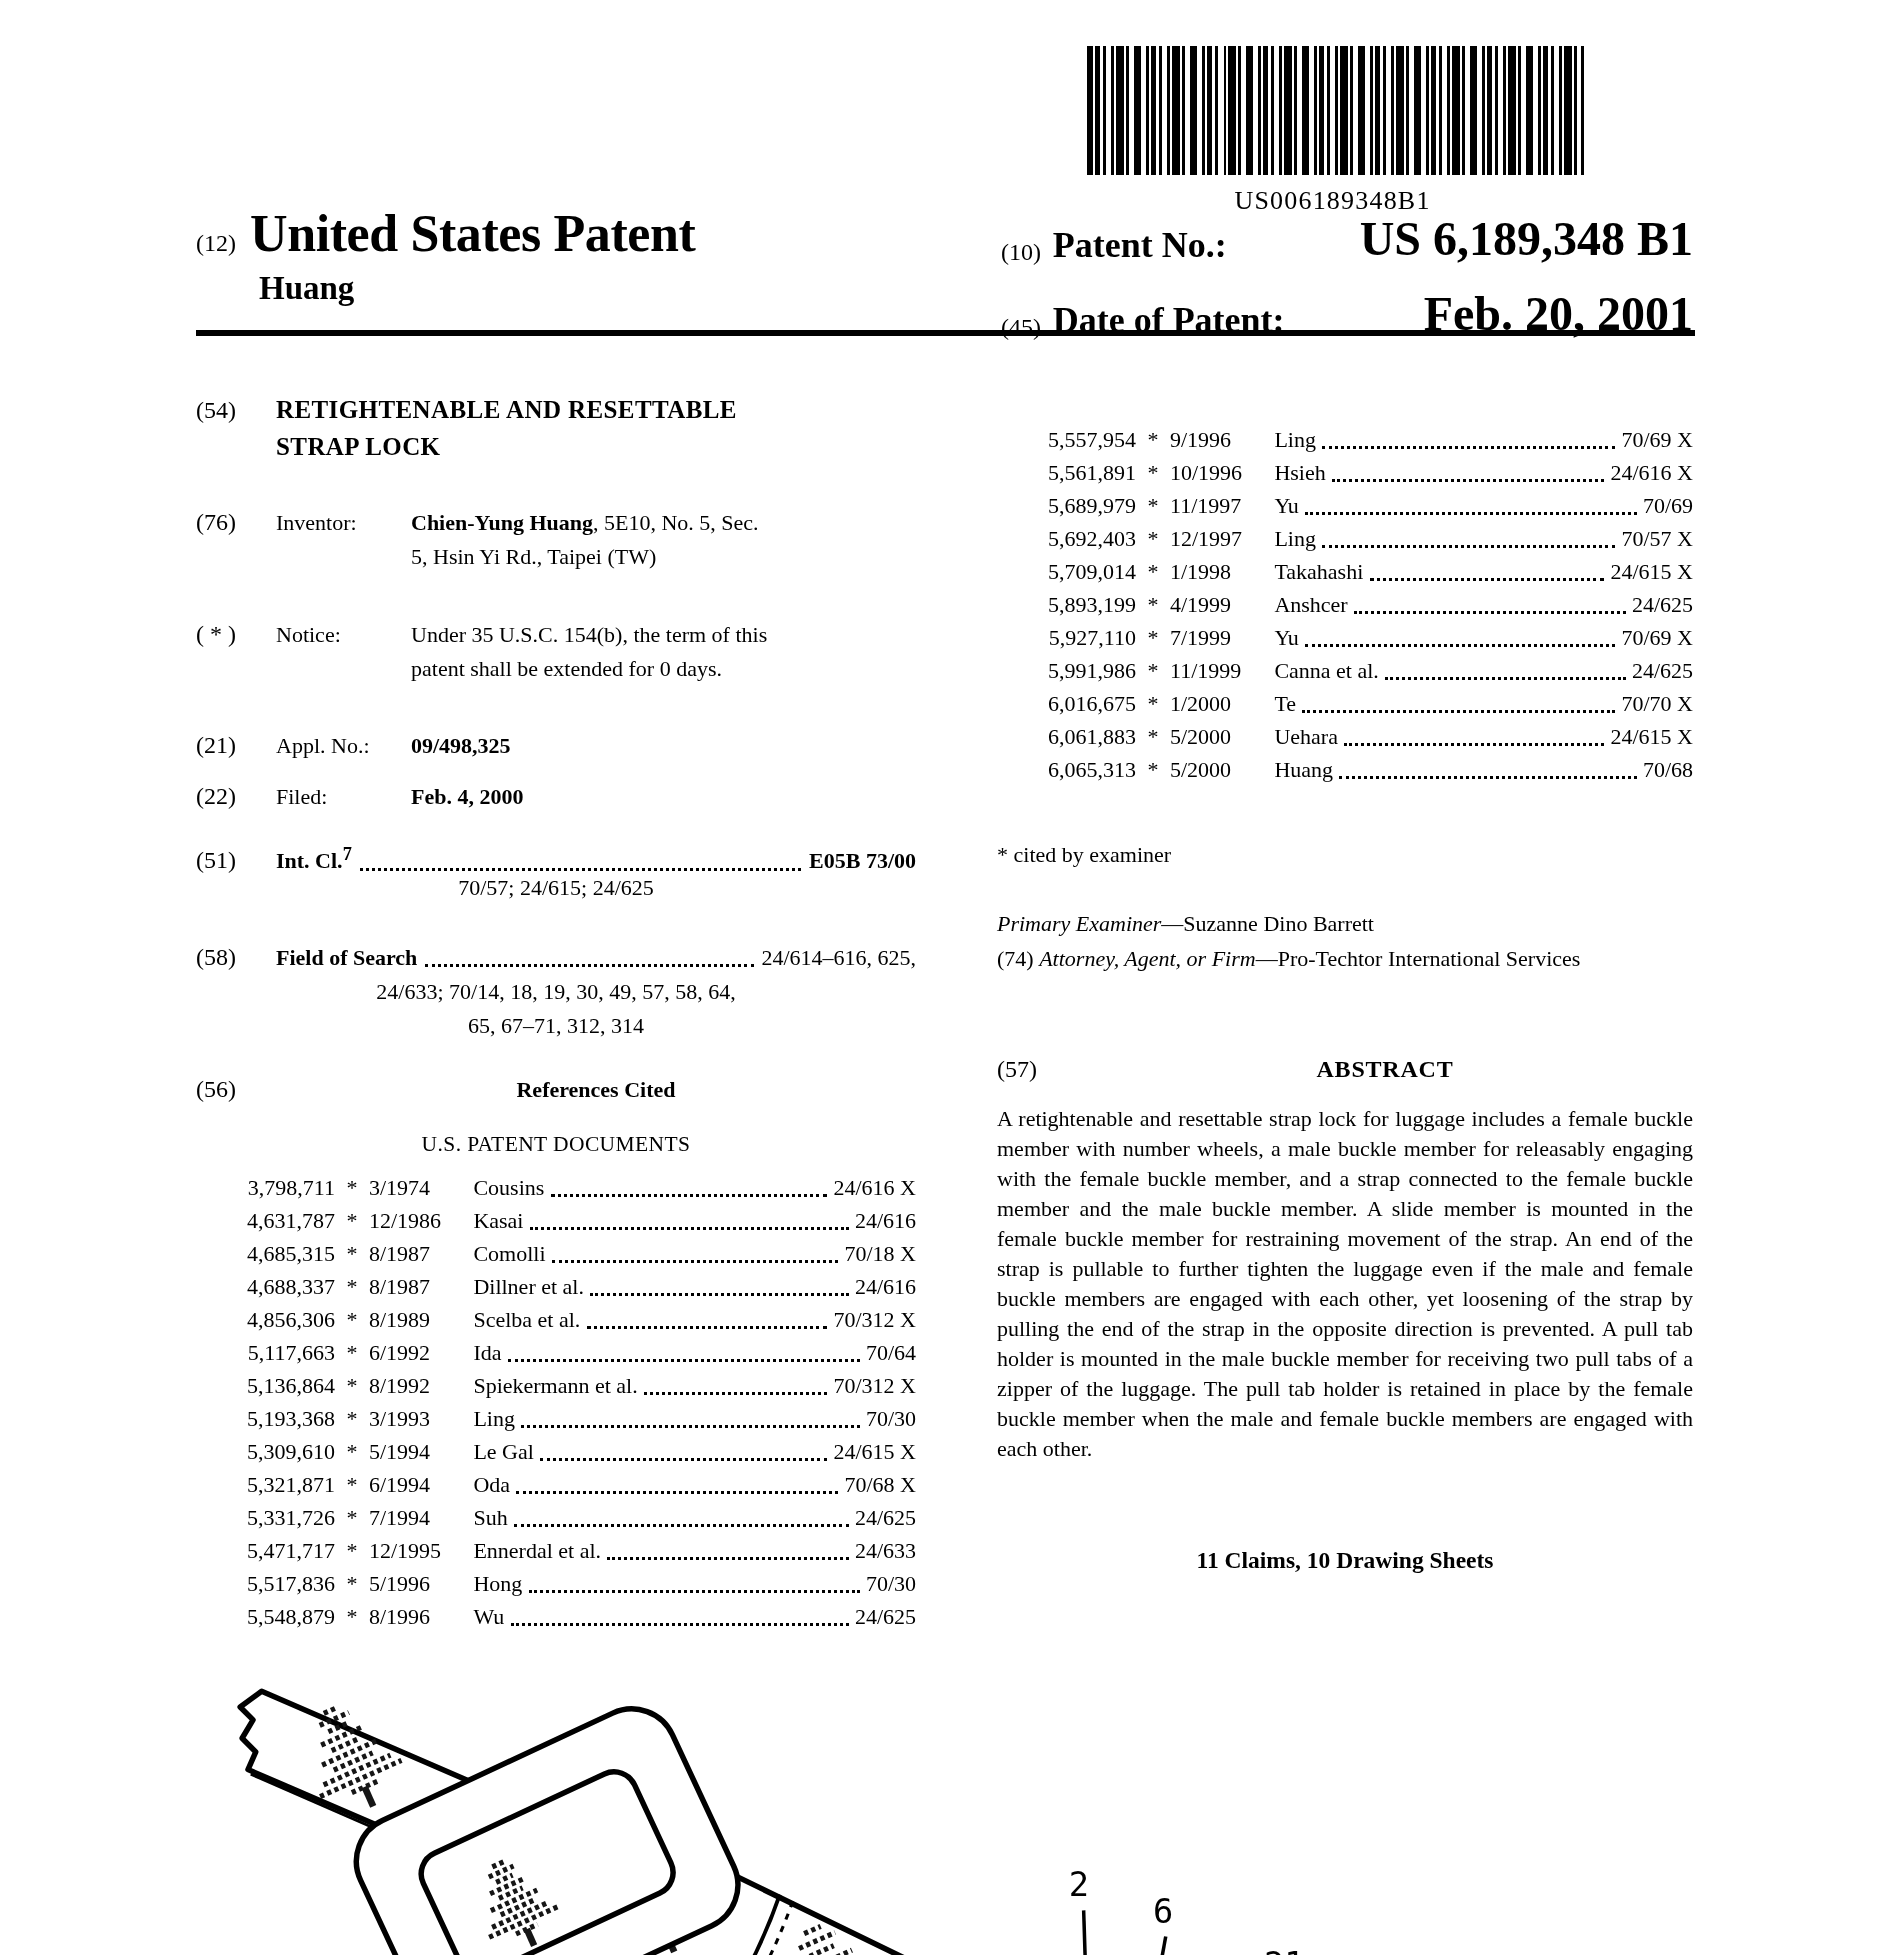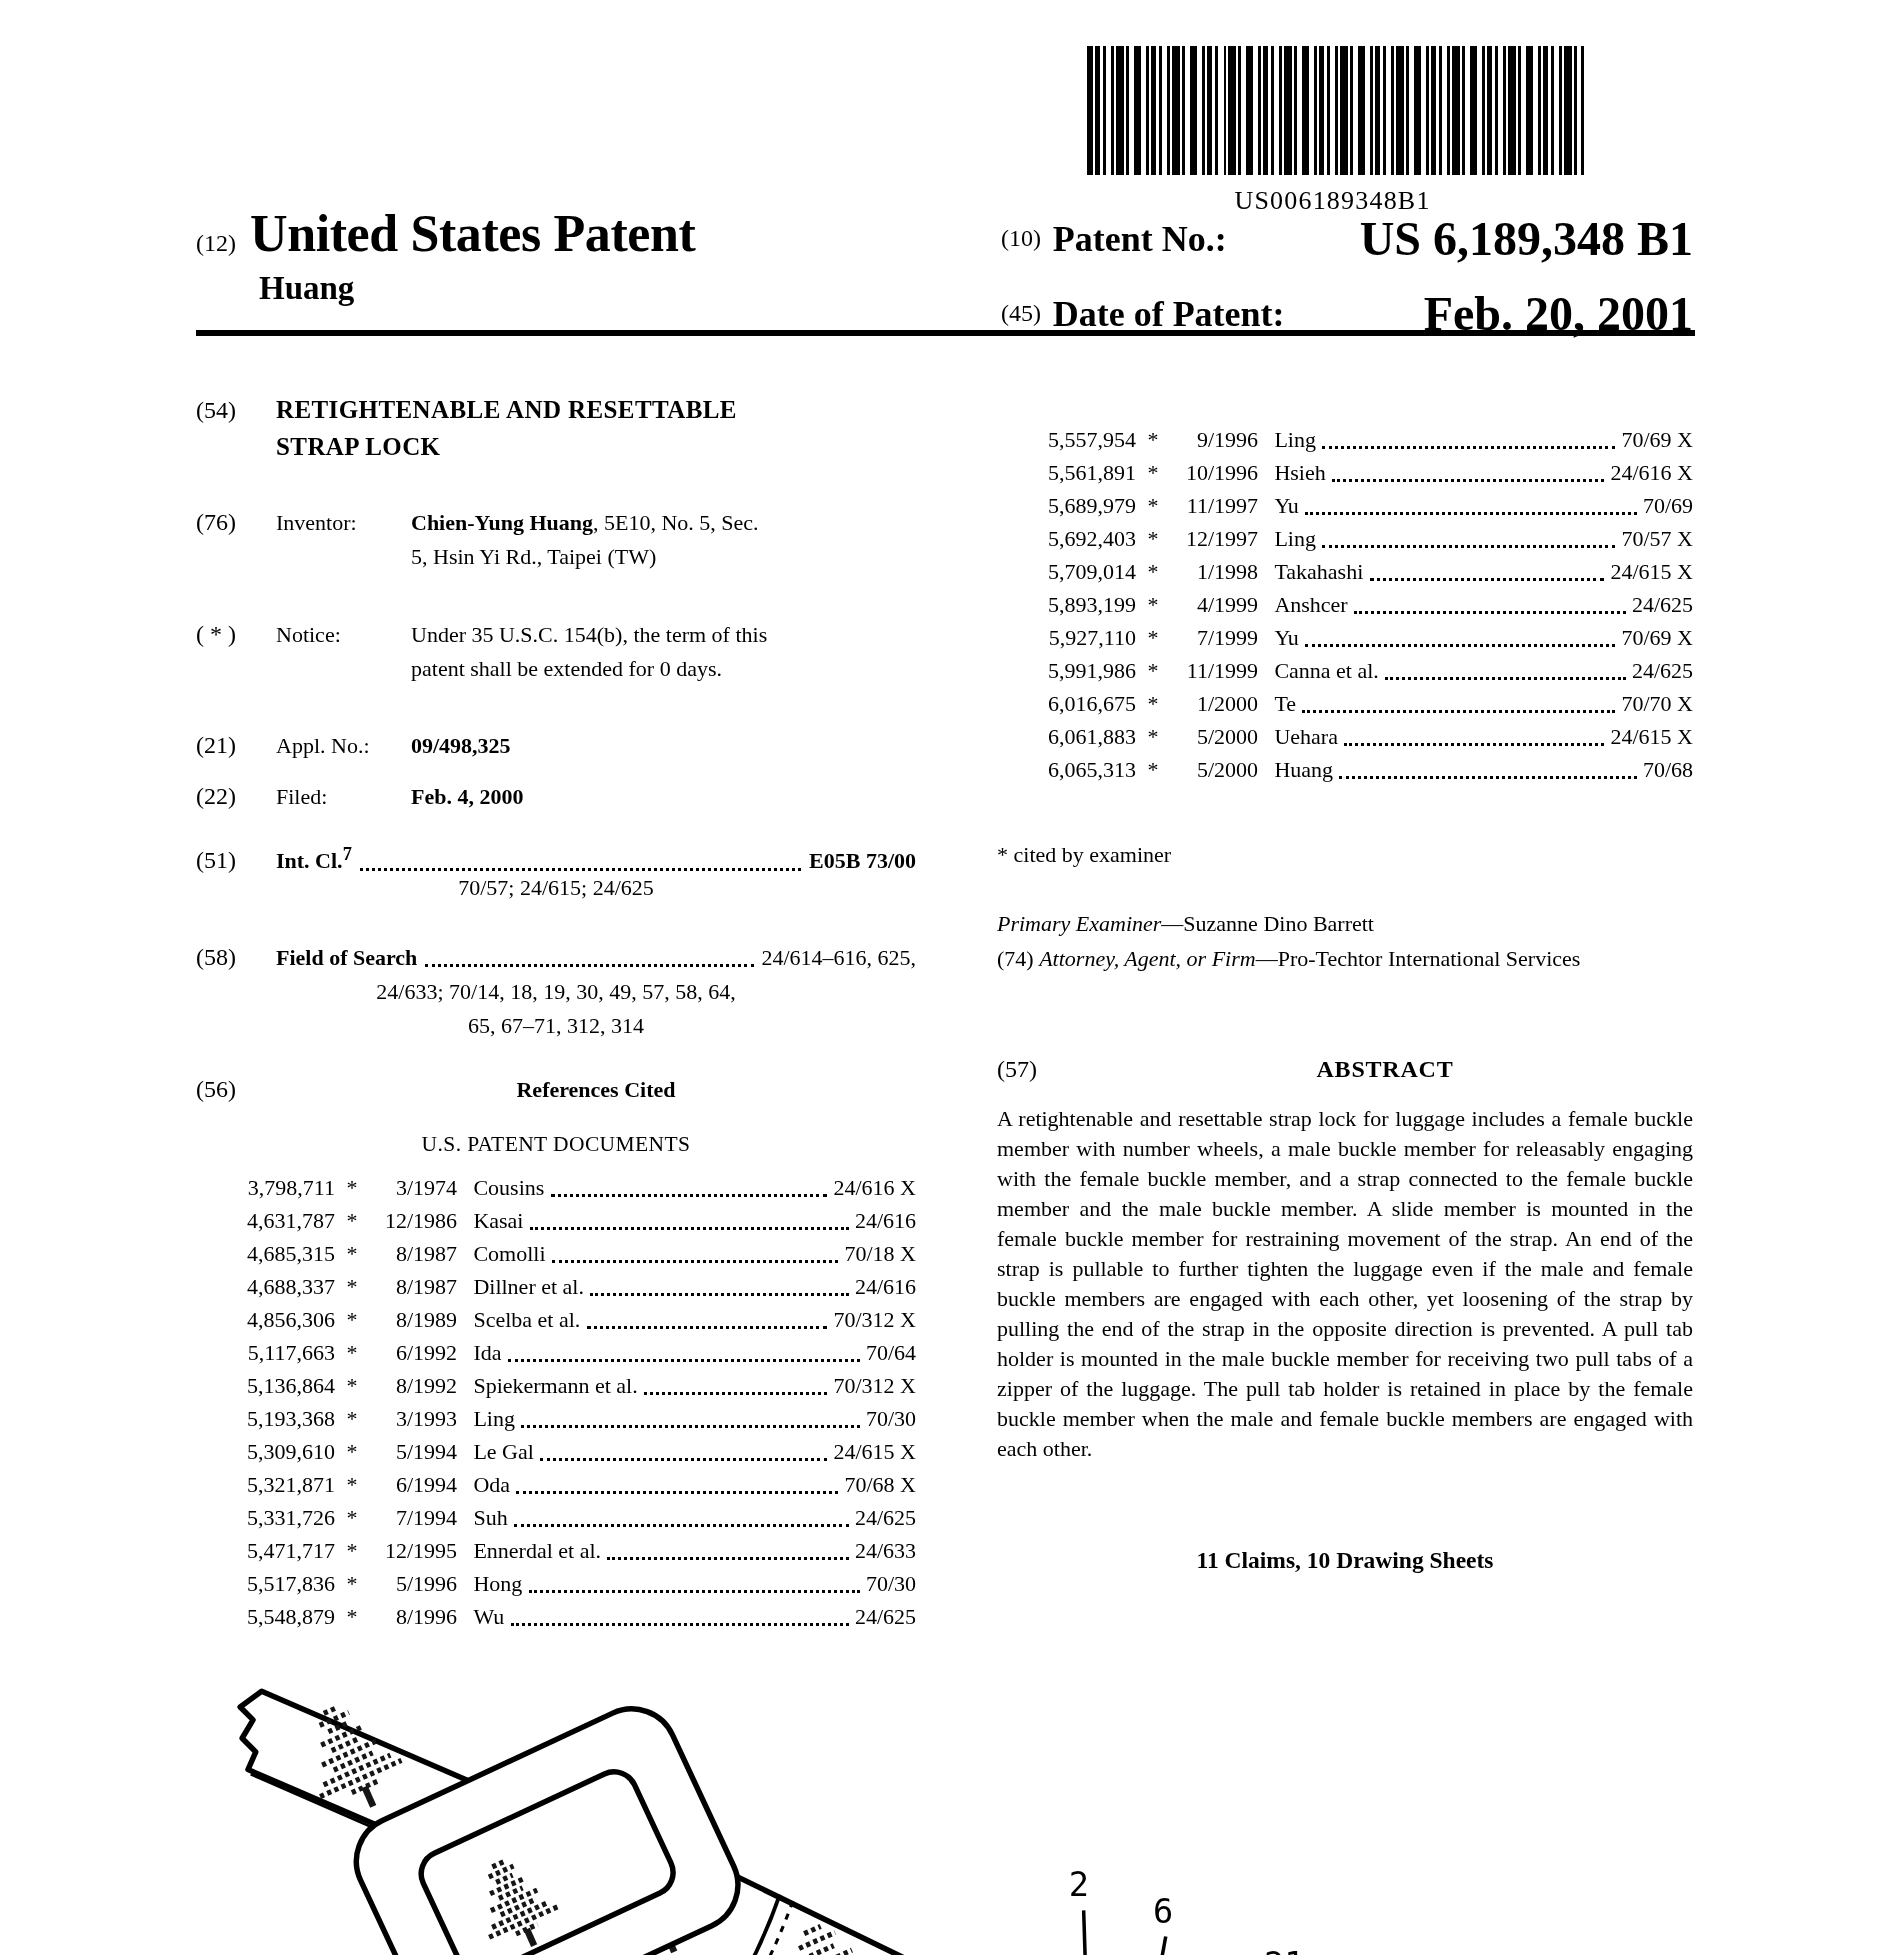--- a/index.html
+++ b/index.html
@@ -23,21 +23,21 @@
   }
   .bc-label{margin-top:11px;text-align:center;font-size:26px;letter-spacing:1.2px}
 
   
   .hdr-left{position:absolute;left:196px;top:204px;width:743px}
   .hdr-line1{display:flex;align-items:baseline;gap:14px}
   .hdr-code{font-size:24px}
   .hdr-title{font-size:52px;font-weight:bold;letter-spacing:-0.4px;white-space:nowrap}
   .hdr-inventor{margin-top:7px;margin-left:63px;font-size:33px;font-weight:bold}
   .hdr-right{position:absolute;left:1001px;top:211px;width:692px}
-  .hdr-row{display:flex;align-items:center;margin-bottom:20.3px}
+  .hdr-row{display:flex;align-items:flex-end;margin-bottom:20.3px}
   .hdr-row .hdr-code{margin-right:11.7px}
   .hdr-row .hdr-lbl{font-size:36px;font-weight:bold}
   .hdr-row .hdr-val{font-size:48px;font-weight:bold;margin-left:auto;white-space:nowrap}
   .rule{position:absolute;left:196px;top:330px;width:1499px;height:5.5px;background:#000}
 
   
   .leftcol{position:absolute;left:196px;top:391px;width:720px;font-size:22px;line-height:34px}
   .rightcol{position:absolute;left:997px;top:391px;width:696px;font-size:22px;line-height:34px}
   .block{position:absolute;width:100%}
   .bib{display:flex;align-items:baseline}
@@ -48,21 +48,21 @@
   .cont{text-align:center}
   .title54{font-size:25px;font-weight:bold;line-height:37px;letter-spacing:0.4px}
   .refs-head{display:flex;align-items:baseline}
   .refs-head .center{flex:1;text-align:center}
   .usdocs{text-align:center;font-size:21.5px;letter-spacing:0.4px}
 
   
   .ref-row{display:flex;align-items:baseline;line-height:33px;font-size:22px}
   .ref-no{flex:0 0 139px;text-align:right;white-space:nowrap}
   .ref-star{flex:0 0 34px;text-align:center}
-  .ref-date{flex:0 0 88px;text-align:right;white-space:nowrap;margin-right:16.4px}
+  .ref-date{flex:0 0 88px;white-space:nowrap;margin-right:16.4px}
   .ref-name{white-space:nowrap}
   .ref-dots{flex:1;border-bottom:3.1px dotted #000;align-self:flex-end;margin:0 6.3px 7px 6.3px;min-width:15.6px}
   .ref-cls{text-align:center;white-space:nowrap}
 
   
   .abs-head{display:flex;align-items:baseline}
   .abs-head .center{flex:1;text-align:center;font-weight:bold;font-size:24px;letter-spacing:0.8px}
   .abs-text{text-align:justify;font-size:22px;line-height:30px}
   .claims{text-align:center;font-weight:bold;font-size:23.5px}
   .att-block{text-indent:0}

